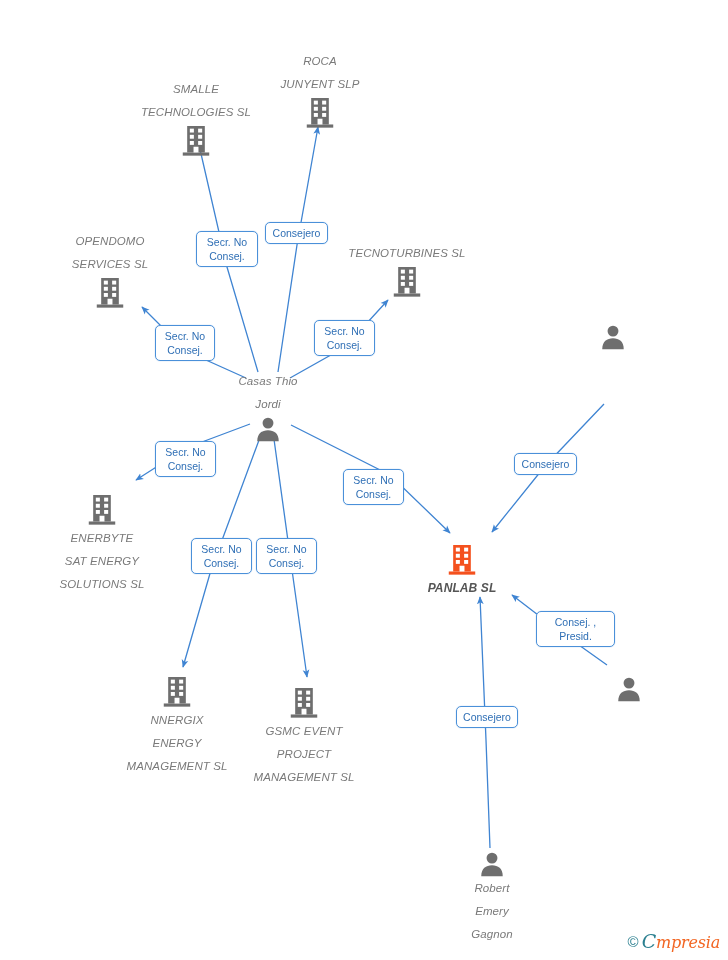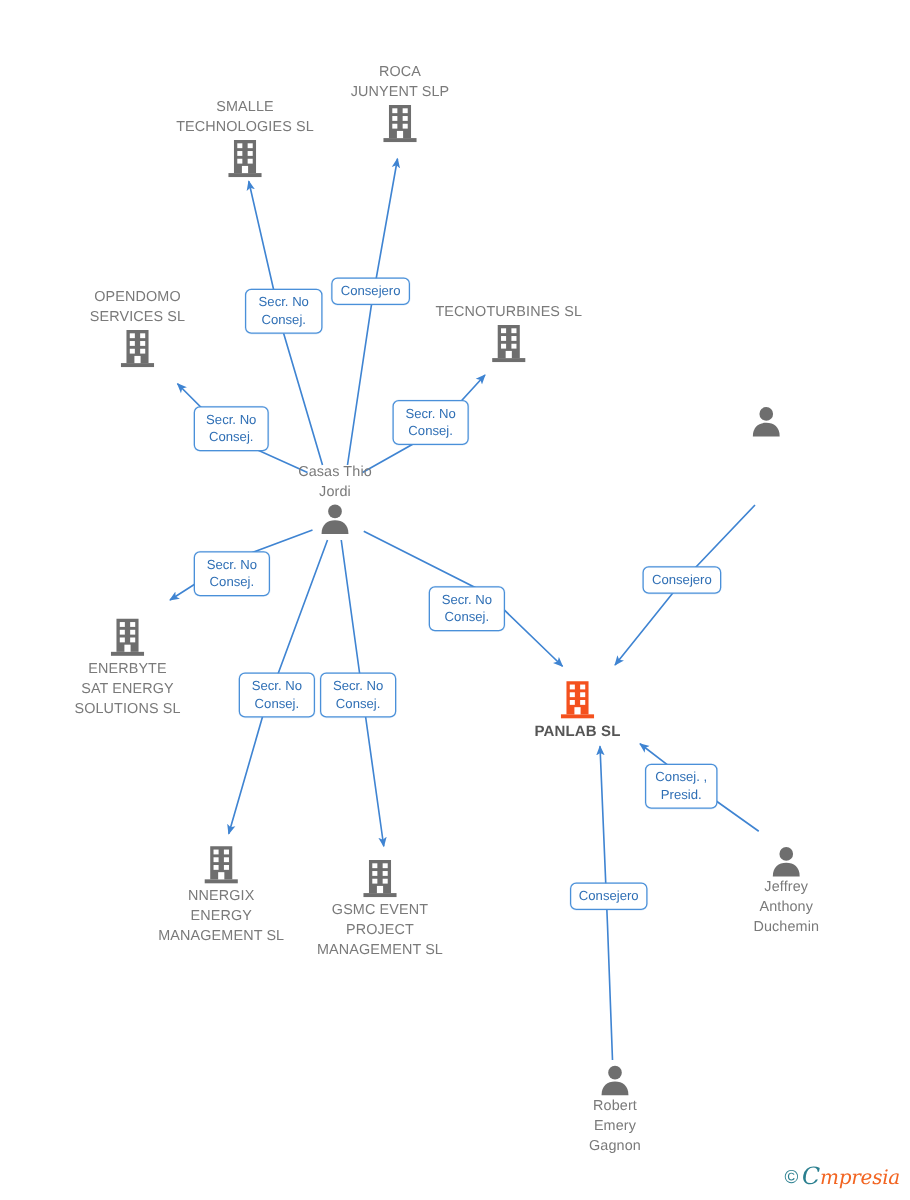--- a/index.html
+++ b/index.html
@@ -30,24 +30,25 @@
     text-align: center;
     width: 150px;
     margin-left: -75px;
   }
   .node .icon {
     display: block;
     margin: 0 auto;
   }
   .node-label {
     font-size: 11.5px;
-    line-height: 16px;
+    line-height: 23px;
     color: #7a7a7a;
     letter-spacing: 0.1px;
     white-space: pre-line;
+    font-style: italic;
   }
   .node-label.center-company {
     color: #555555;
     font-weight: bold;
     font-size: 12px;
   }
   .edge-label {
     position: absolute;
     background: #ffffff;
     border: 1.4px solid #4a90d9;
@@ -122,21 +123,21 @@
 Consej.</div>
       <div class="edge-label" style="left: 155px; top: 441px; width: 61px; min-height: 34px;">Secr. No
 Consej.</div>
       <div class="edge-label" style="left: 191px; top: 538px; width: 61px; min-height: 34px;">Secr. No
 Consej.</div>
       <div class="edge-label" style="left: 256px; top: 538px; width: 61px; min-height: 34px;">Secr. No
 Consej.</div>
       <div class="edge-label" style="left: 343px; top: 469px; width: 61px; min-height: 34px;">Secr. No
 Consej.</div>
       <div class="edge-label" style="left: 514px; top: 453px; width: 63px; min-height: 20px;">Consejero</div>
-      <div class="edge-label" style="left: 516px; top: 611px; width: 58px; min-height: 34px;">Consej. ,
+      <div class="edge-label" style="left: 536px; top: 611px; width: 79px; min-height: 34px;">Consej. ,
 Presid.</div>
       <div class="edge-label" style="left: 456px; top: 706px; width: 62px; min-height: 20px;">Consejero</div>
     </div>
   <div id="nodes-layer">
       <div class="node" style="left: 196px; top: 68px; margin-top: 10px;">
         <div class="node-label">SMALLE
 TECHNOLOGIES SL</div>
         <div>
           <svg class="icon" width="30" height="34" viewBox="0 0 34 38">
             <rect x="7" y="2" width="20" height="30" fill="#6e6e6e"></rect>
@@ -289,23 +290,20 @@
 PROJECT
 MANAGEMENT SL</div>
       </div>
       <div class="node" style="left: 629px; top: 676px;">
         <div>
           <svg class="icon" width="26" height="26" viewBox="0 0 30 30">
             <circle cx="15" cy="8.2" r="6.3" fill="#6e6e6e"></circle>
             <path d="M2.6 29 C2.6 20.2 8 16.4 15 16.4 C22 16.4 27.4 20.2 27.4 29 Z" fill="#6e6e6e"></path>
           </svg>
         </div>
-        <div class="node-label">Jeffrey
-Anthony
-Duchemin</div>
       </div>
       <div class="node" style="left: 492px; top: 851px;">
         <div>
           <svg class="icon" width="26" height="26" viewBox="0 0 30 30">
             <circle cx="15" cy="8.2" r="6.3" fill="#6e6e6e"></circle>
             <path d="M2.6 29 C2.6 20.2 8 16.4 15 16.4 C22 16.4 27.4 20.2 27.4 29 Z" fill="#6e6e6e"></path>
           </svg>
         </div>
         <div class="node-label">Robert
 Emery

